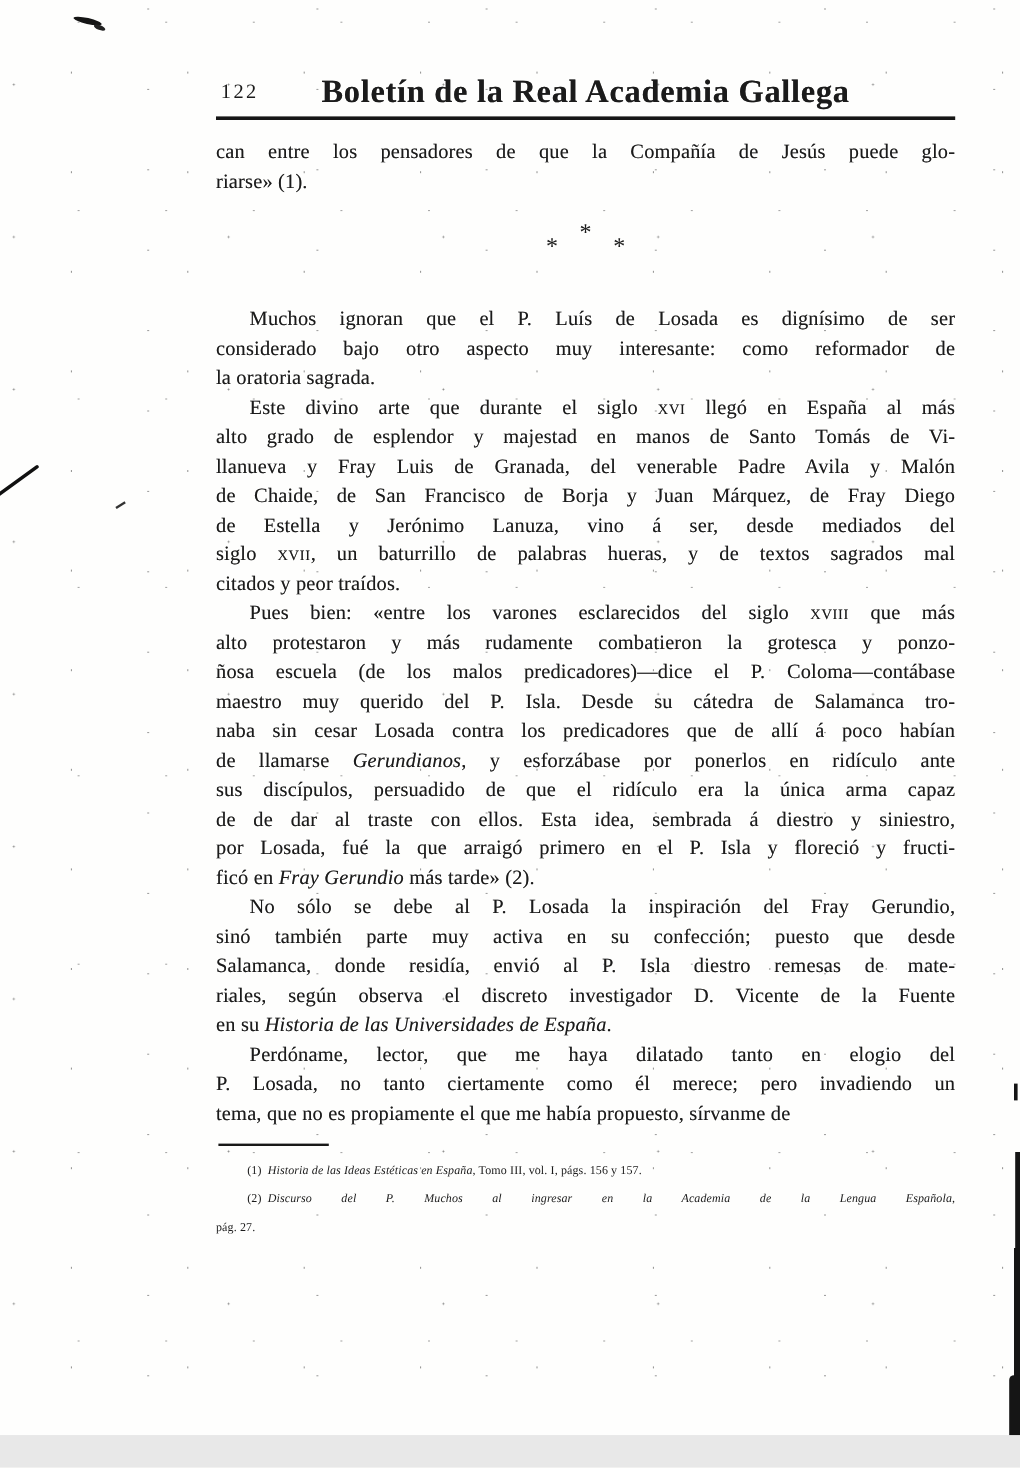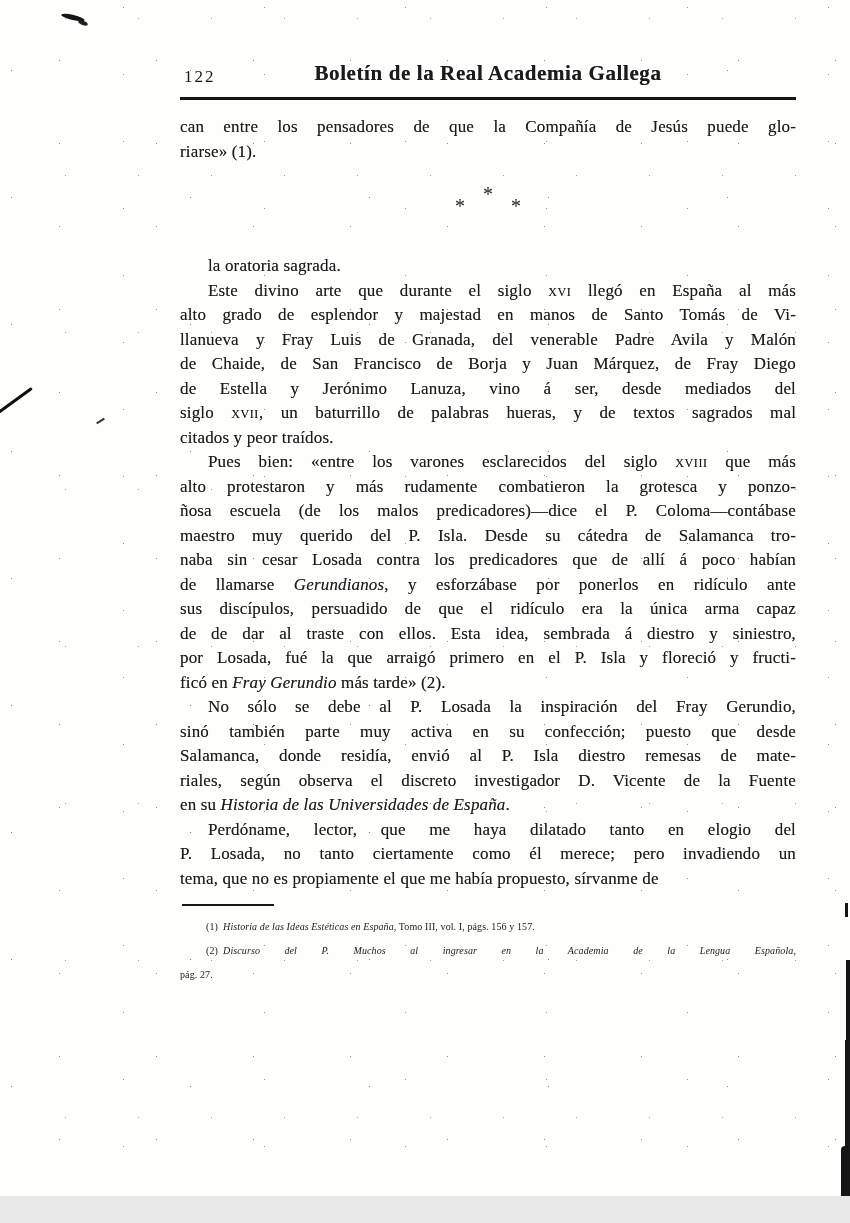--- a/index.html
+++ b/index.html
@@ -28,21 +28,21 @@
   .content{
     position:absolute;left:180px;top:60px;width:616px;
   }
   .header{position:relative;height:32px;}
   .page-number{
     position:absolute;left:4px;top:7px;
     font-size:17px;letter-spacing:2px;
   }
   .header-title{
     text-align:center;
-    font-size:21px;font-weight:bold;
+    font-size:27px;font-weight:bold;
     letter-spacing:.6px;
     padding-top:1px;
     text-shadow:0 0 .5px rgba(0,0,0,.6);
   }
   .header-rule{height:3px;background:#161616;margin-top:5px;}
   .body-blocks{margin-top:15px;}
   .para{
     font-size:17px;line-height:24.5px;
     margin:0;
     letter-spacing:.15px;
@@ -101,20 +101,22 @@
     </div>
     <div class="header-rule"></div>
 
     <div class="body-blocks" id="body-blocks">
         <p class="para">
           <span class="line"><span>can entre los pensadores de que la Compañía de Jesús puede glo-</span></span>
           <span class="line is-last"><span>riarse» (1).</span></span>
         </p>
         <div class="asterism"><span class="ast">*</span><span class="ast mid">*</span><span class="ast">*</span></div>
         <p class="para indent">
+          <span class="line"><span>Muchos ignoran que el P. Luís de Losada es dignísimo de ser</span></span>
+          <span class="line"><span>considerado bajo otro aspecto muy interesante: como reformador de</span></span>
           <span class="line is-last"><span>la oratoria sagrada.</span></span>
         </p>
         <p class="para indent">
           <span class="line"><span>Este divino arte que durante el siglo </span><span class="sc">xvi</span><span> llegó en España al más</span></span>
           <span class="line"><span>alto grado de esplendor y majestad en manos de Santo Tomás de Vi-</span></span>
           <span class="line"><span>llanueva y Fray Luis de Granada, del venerable Padre Avila y Malón</span></span>
           <span class="line"><span>de Chaide, de San Francisco de Borja y Juan Márquez, de Fray Diego</span></span>
           <span class="line"><span>de Estella y Jerónimo Lanuza, vino á ser, desde mediados del</span></span>
           <span class="line"><span>siglo </span><span class="sc">xvii</span><span>, un baturrillo de palabras hueras, y de textos sagrados mal</span></span>
           <span class="line is-last"><span>citados y peor traídos.</span></span>

